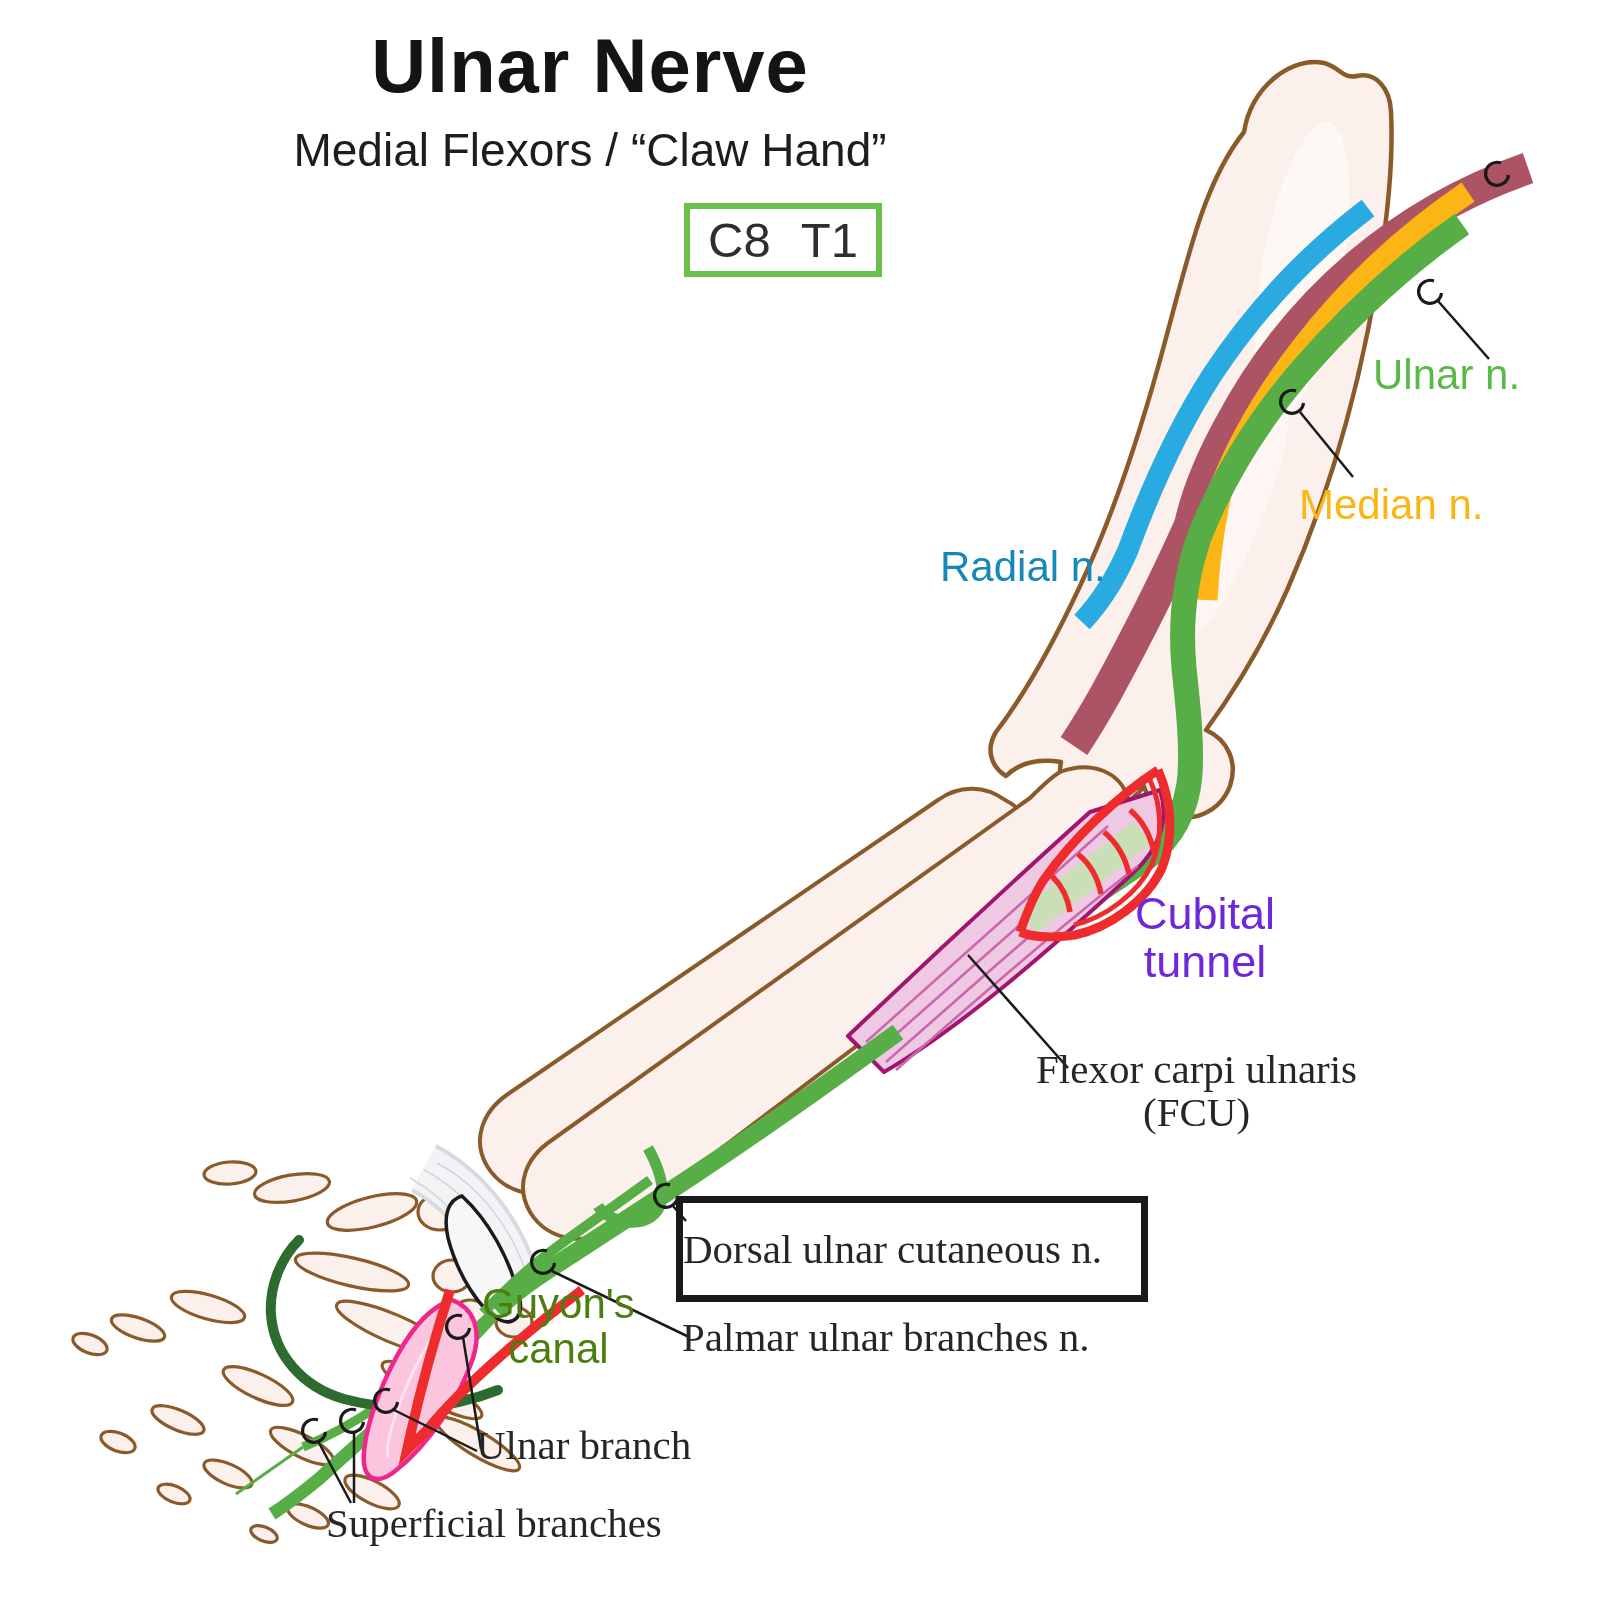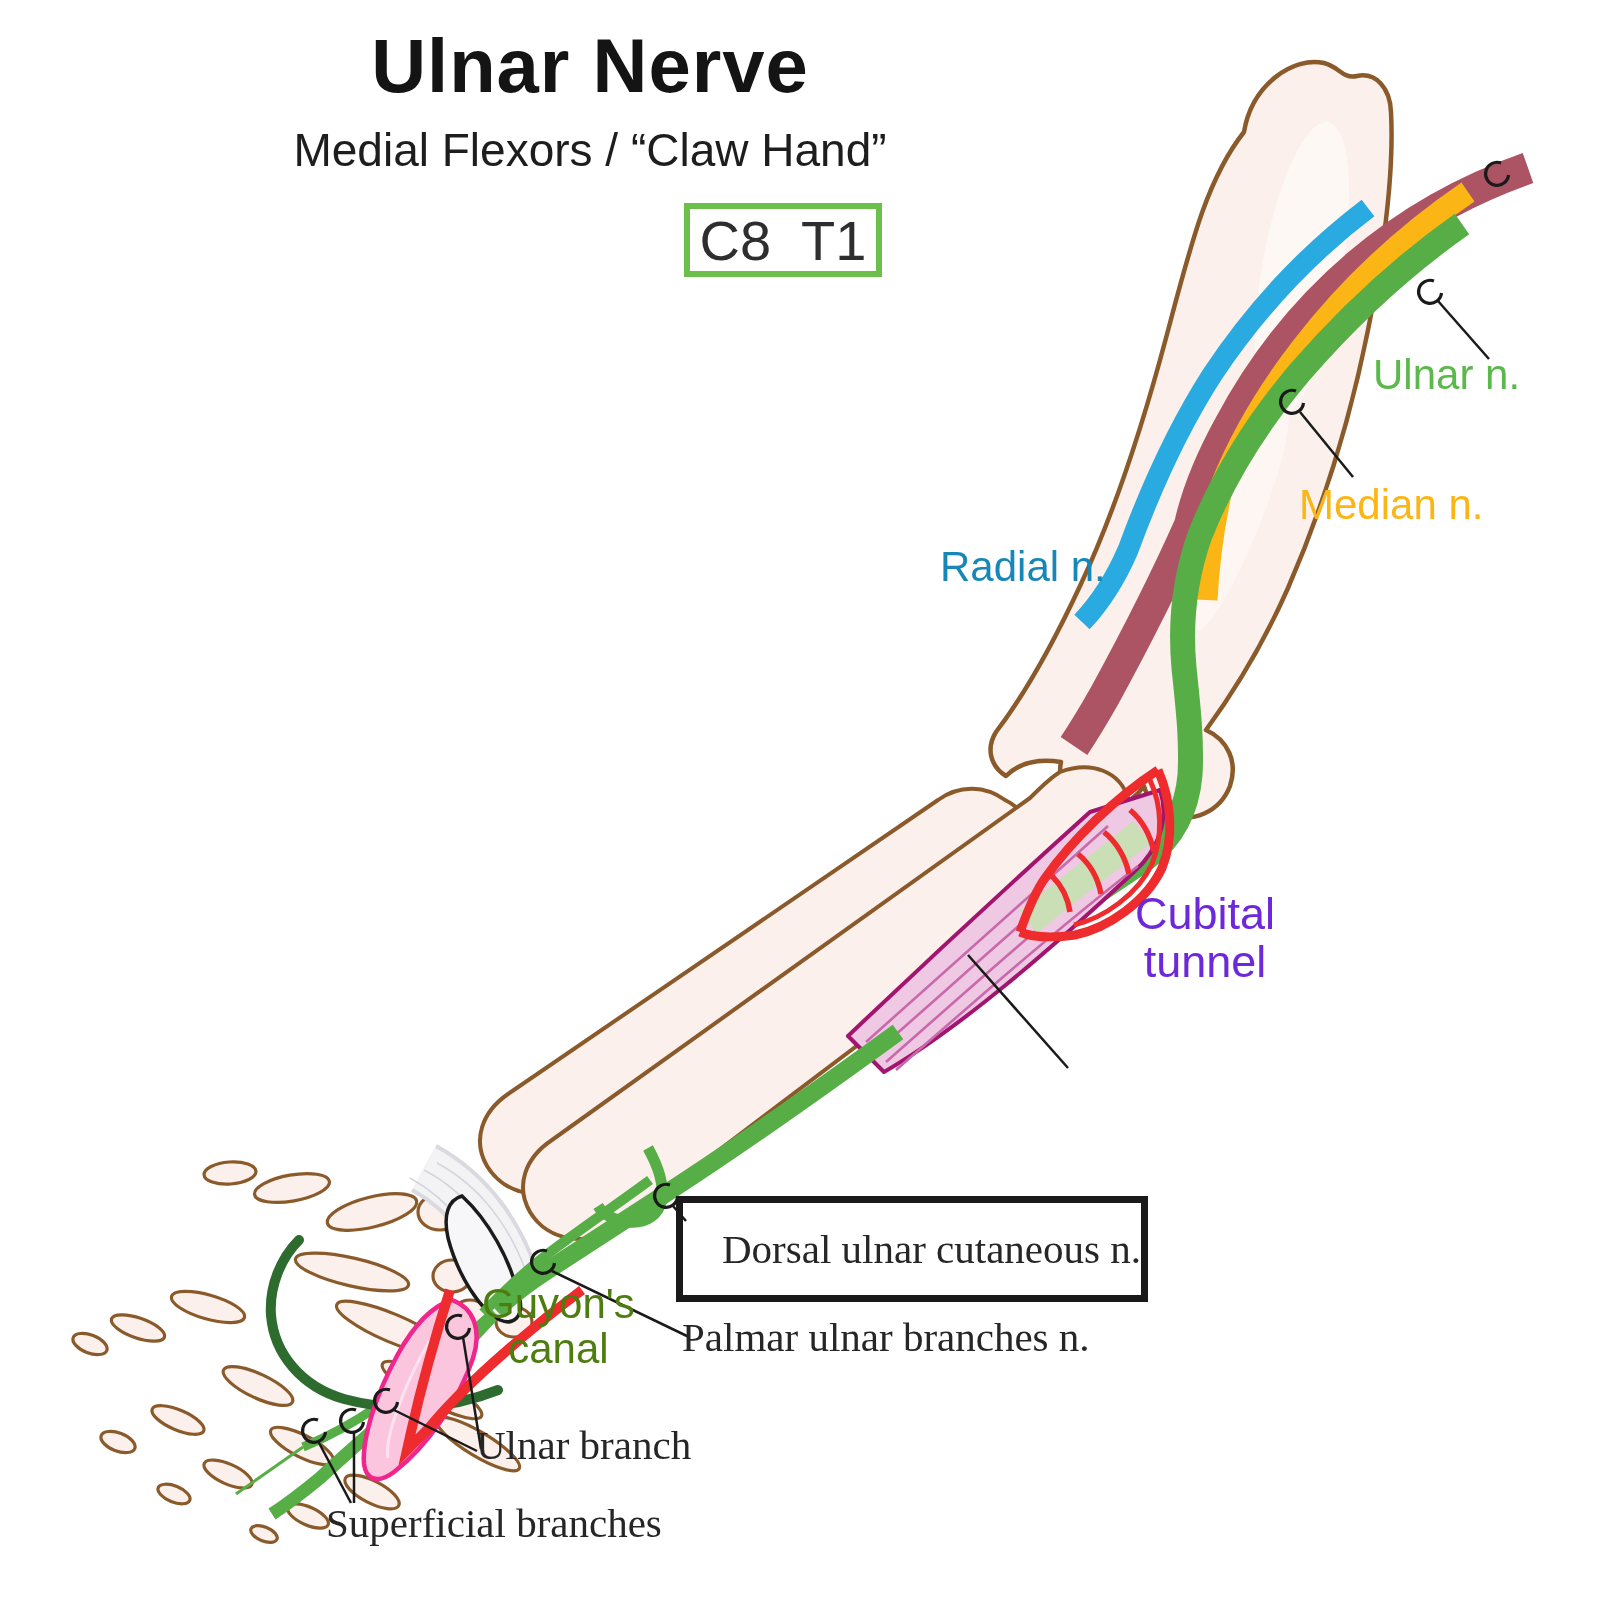--- a/index.html
+++ b/index.html
@@ -4,34 +4,34 @@
 <style>
   html,body{margin:0;padding:0;background:#fff;}
   .stage{position:relative;width:1600px;height:1600px;background:#ffffff;overflow:hidden;
          font-family:"Liberation Sans",sans-serif;}
   .stage svg{position:absolute;left:0;top:0;width:1600px;height:1600px;}
   .lbl{position:absolute;white-space:nowrap;line-height:1.06;text-align:center;}
   .title{left:0;right:420px;top:26px;text-align:center;font-size:76px;font-weight:700;color:#141414;letter-spacing:1px;}
   .subtitle{left:0;right:420px;top:126px;text-align:center;font-size:46px;font-weight:400;color:#1d1d1d;}
   .rootsbox{position:absolute;left:684px;top:203px;width:186px;height:62px;border:6px solid #6CC04A;
             display:flex;align-items:center;justify-content:center;gap:30px;
-            font-size:56px;color:#2e2e2e;font-weight:400;}
+            font-size:49px;color:#2e2e2e;font-weight:400;}
   .nervelbl{font-size:42px;font-weight:500;}
   .ulnar{left:1373px;top:353px;color:#5BB84B;}
   .median{left:1299px;top:483px;color:#FBB615;}
   .radial{left:940px;top:501px;color:#1787B8;margin-top:44px;}
   .cubital{left:1135px;top:890px;font-size:45px;color:#6d28d9;font-weight:500;}
   .guyons{left:482px;top:1282px;font-size:42px;color:#4d7c0f;font-weight:500;}
   .serif{font-family:"Liberation Serif","DejaVu Serif",serif;color:#262626;font-size:41px;}
   .fcu{left:1036px;top:1048px;line-height:1.05;}
   .palmar{left:682px;top:1316px;}
   .deep{left:476px;top:1424px;}
   .superficial{left:326px;top:1502px;}
   .dorsalbox{position:absolute;left:676px;top:1196px;width:458px;height:92px;border:7px solid #1a1a1a;
-             display:flex;align-items:center;justify-content:flex-end;}
+             display:flex;align-items:center;justify-content:flex-start;}
 </style>
 </head>
 <body>
 
 <div class="stage">
 
 <svg viewBox="0 0 1600 1600">
 
   <g>
     <path d="M 1244,132
@@ -203,20 +203,24 @@
 
   <div class="lbl nervelbl ulnar">Ulnar n.</div>
   <div class="lbl nervelbl median">Median n.</div>
   <div class="lbl nervelbl radial">Radial n.</div>
 
   <div class="lbl cubital">
     <div>Cubital</div>
     <div>tunnel</div>
   </div>
 
+  <div class="lbl serif fcu">
+    <div>Flexor carpi ulnaris</div>
+    <div>(FCU)</div>
+  </div>
 
   <div class="dorsalbox">
     <span class="serif">Dorsal ulnar cutaneous n.</span>
   </div>
 
   <div class="lbl serif palmar">Palmar ulnar branches n.</div>
 
   <div class="lbl guyons">
     <div>Guyon's</div>
     <div>canal</div>

